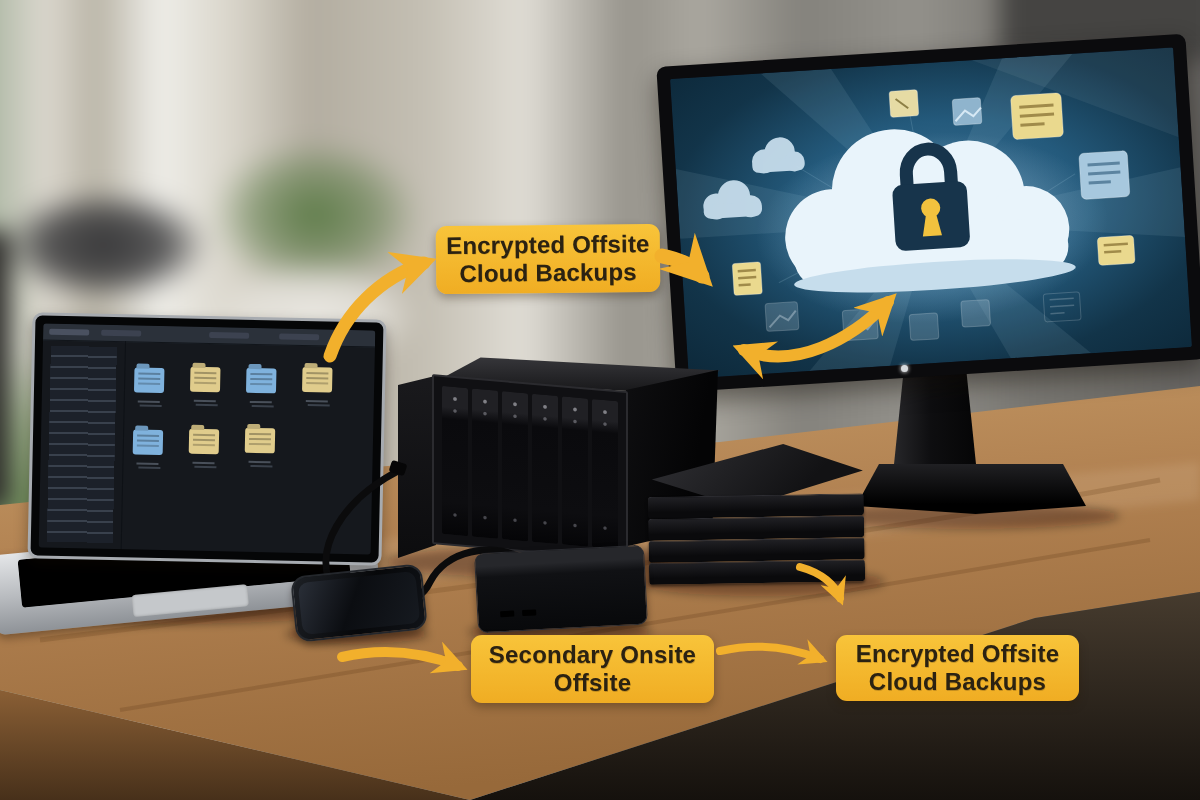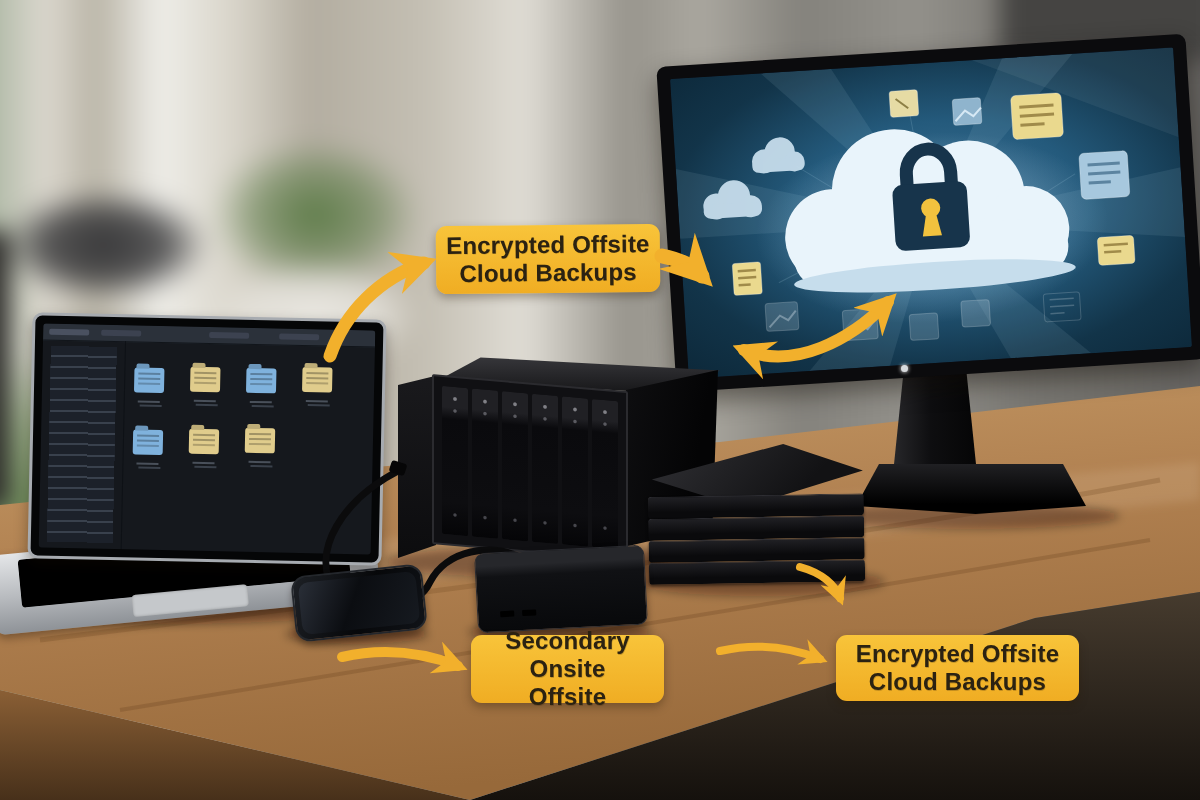--- a/index.html
+++ b/index.html
@@ -321,21 +321,21 @@
   </div>
   <div class="abs pdrive">
     <i style="left:22px;"></i>
     <i style="left:44px;"></i>
   </div>
 
   <div class="label" style="left:436px;top:225px;width:224px;height:68px;font-size:24px;transform:rotate(-0.6deg);">
     <span>Encrypted Offsite</span>
     <span>Cloud Backups</span>
   </div>
-  <div class="label" style="left:471px;top:635px;width:193px;height:68px;font-size:24px;">
+  <div class="label" style="left:471px;top:635px;width:243px;height:68px;font-size:24px;">
     <span>Secondary Onsite</span>
     <span>Offsite</span>
   </div>
   <div class="label" style="left:836px;top:635px;width:243px;height:66px;font-size:24px;">
     <span>Encrypted Offsite</span>
     <span>Cloud Backups</span>
   </div>
 
   <svg class="abs" width="1200" height="800" style="left:0;top:0;pointer-events:none;">
     <defs>

